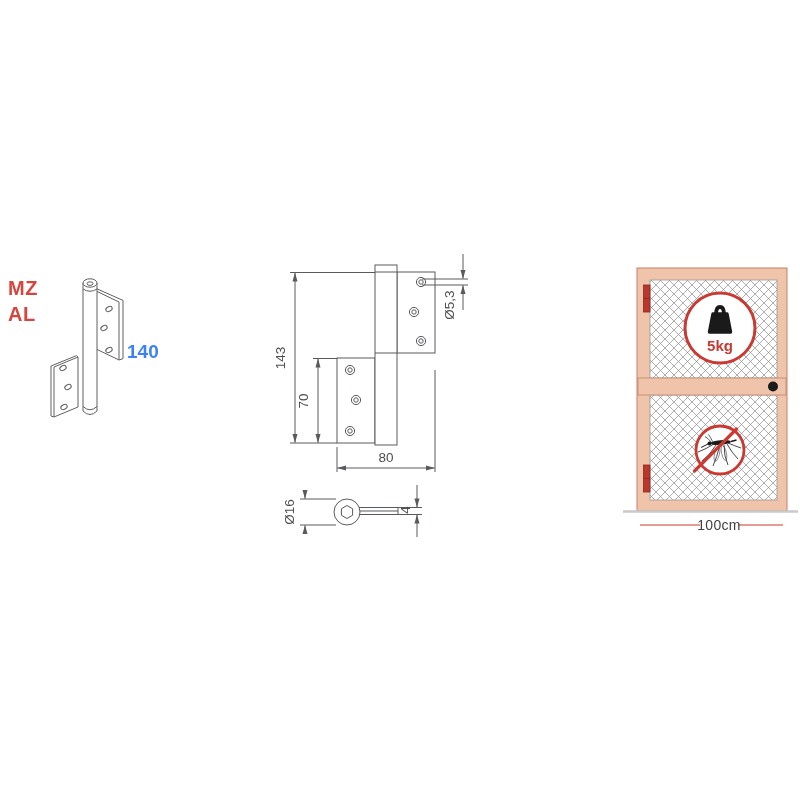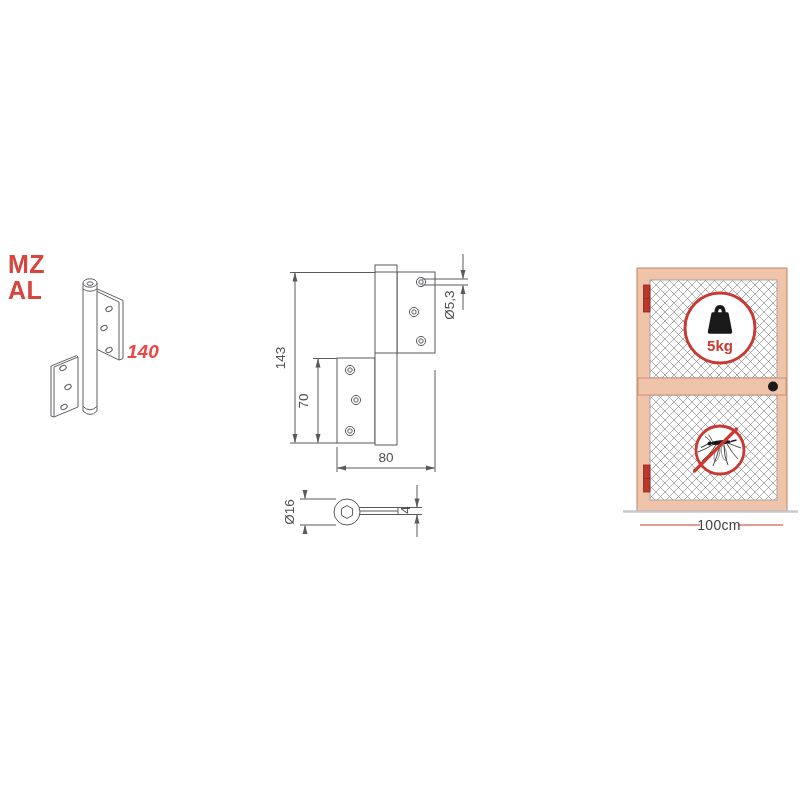--- a/index.html
+++ b/index.html
@@ -1,20 +1,20 @@
 <!DOCTYPE html>
 <html><head>
 <meta charset="utf-8">
 <style>
   html,body{margin:0;padding:0;background:#ffffff;}
   #canvas{position:relative;width:800px;height:800px;background:#ffffff;overflow:hidden;
           font-family:"Liberation Sans","DejaVu Sans",sans-serif;}
-  .model-label{position:absolute;left:8px;top:251px;color:#d7463e;font-size:25px;
+  .model-label{position:absolute;left:8px;top:275px;color:#d7463e;font-size:20px;
                font-weight:600;line-height:26px;letter-spacing:0.5px;}
-  .size-label{position:absolute;left:127px;top:341px;color:#ef4444;font-size:19px;font-weight:600;font-style:italic;}
+  .size-label{position:absolute;left:127px;top:341px;color:#3b82f6;font-size:19px;font-weight:600;}
   svg{position:absolute;overflow:visible;}
   #iso-svg{left:36px;top:262px;}
   #tech-svg{left:270px;top:248px;}
   #door-svg{left:620px;top:258px;}
   .dimtxt{fill:#4c4d4f;font-size:13.5px;font-family:"Liberation Sans","DejaVu Sans",sans-serif;}
   .badge-label{fill:#c93a33;font-size:15px;font-weight:bold;
                font-family:"Liberation Sans","DejaVu Sans",sans-serif;}
   .width-label{fill:#3f3f3f;font-size:14px;letter-spacing:0.3px;
                font-family:"Liberation Sans","DejaVu Sans",sans-serif;}
 </style>

